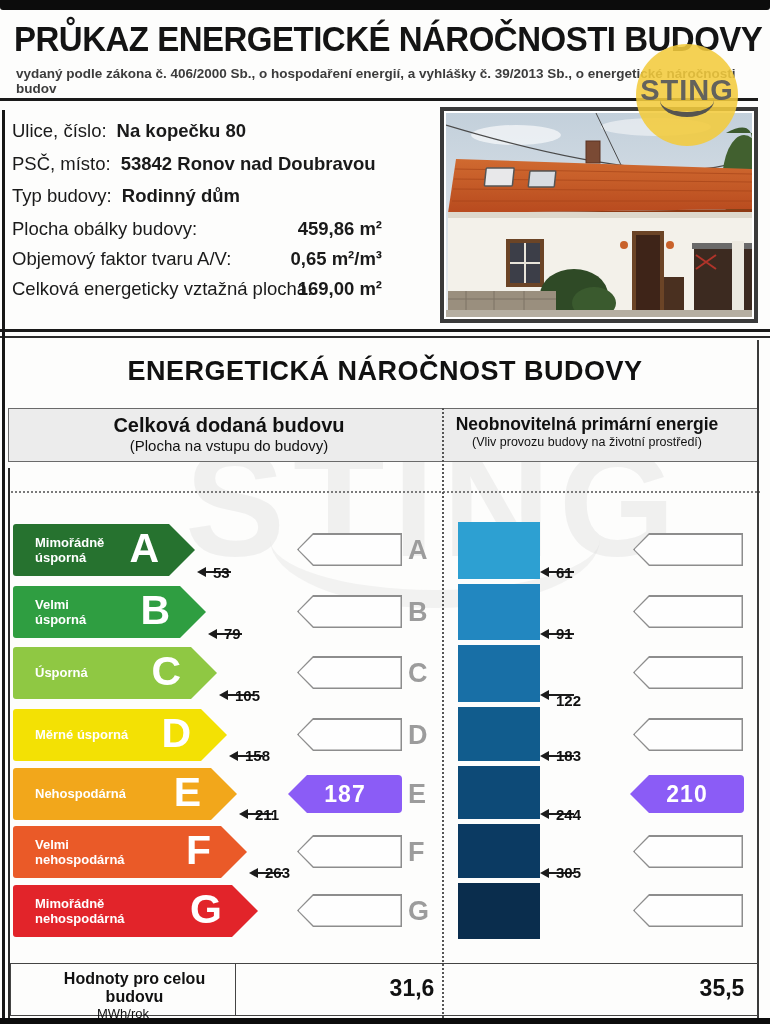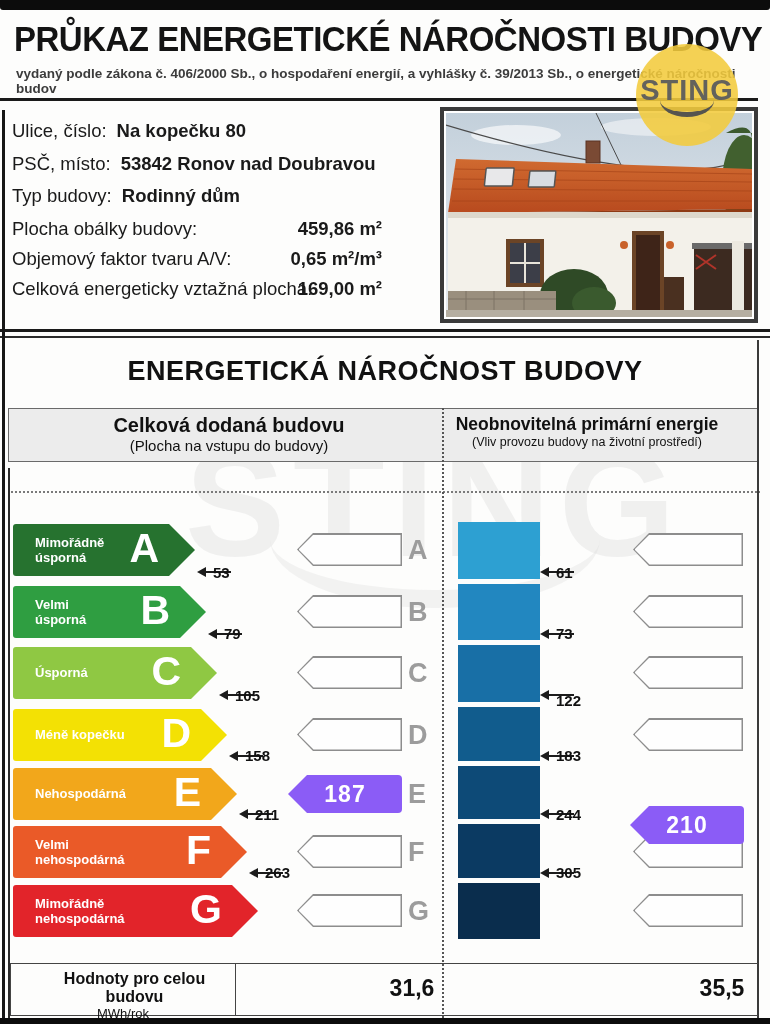--- a/index.html
+++ b/index.html
@@ -222,21 +222,21 @@
         <div class="tick-line" style="position: absolute;"></div>
         <div class="tick-num" style="position: absolute;">79</div>
       </div>
       <div class="oarrow" style="position: absolute; left: 297px; width: 105px; top: 595px; height: 33px;">
         <div class="oarrow-in" style="position: absolute;"></div>
       </div>
       <div class="gletter" style="position: absolute; left: 408px; top: 597px;">B</div>
       <div class="bbar" style="position: absolute; top: 584px; height: 56px; background: rgb(34, 135, 192);"></div>
       <div class="tick" style="position: absolute; top: 633.5px; left: 548px;">
         <div class="tick-line" style="position: absolute;"></div>
-        <div class="tick-num" style="position: absolute;">73</div>
+        <div class="tick-num" style="position: absolute;">91</div>
       </div>
       <div class="oarrow" style="position: absolute; left: 633px; width: 110px; top: 595px; height: 33px;">
         <div class="oarrow-in" style="position: absolute;"></div>
       </div>
       <div class="class-arrow" style="position: absolute; top: 647px; height: 52px; width: 204px; background: rgb(143, 200, 67);">
         <div class="class-label" style="position: absolute;">
           <div>Úsporná</div>
         </div>
         <div class="class-letter" style="position: absolute;">C</div>
       </div>
@@ -251,21 +251,21 @@
       <div class="bbar" style="position: absolute; top: 645px; height: 57px; background: rgb(24, 111, 166);"></div>
       <div class="tick" style="position: absolute; top: 695px; left: 548px;">
         <div class="tick-line" style="position: absolute;"></div>
         <div class="tick-num" style="position: absolute; margin-top: 11px;">122</div>
       </div>
       <div class="oarrow" style="position: absolute; left: 633px; width: 110px; top: 656px; height: 33px;">
         <div class="oarrow-in" style="position: absolute;"></div>
       </div>
       <div class="class-arrow" style="position: absolute; top: 709px; height: 52px; width: 214px; background: rgb(243, 225, 4);">
         <div class="class-label" style="position: absolute;">
-          <div>Méně kopečku</div>
+          <div>Měrné úsporná</div>
         </div>
         <div class="class-letter" style="position: absolute;">D</div>
       </div>
       <div class="tick" style="position: absolute; top: 755.5px; left: 237px;">
         <div class="tick-line" style="position: absolute;"></div>
         <div class="tick-num" style="position: absolute;">158</div>
       </div>
       <div class="oarrow" style="position: absolute; left: 297px; width: 105px; top: 718px; height: 33px;">
         <div class="oarrow-in" style="position: absolute;"></div>
       </div>
@@ -290,21 +290,21 @@
       </div>
       <div class="varrow" style="position: absolute; left: 288px; width: 114px; top: 775px; height: 38px;">
         <span>187</span>
       </div>
       <div class="gletter" style="position: absolute; left: 408px; top: 779px;">E</div>
       <div class="bbar" style="position: absolute; top: 766px; height: 53px; background: rgb(13, 74, 119);"></div>
       <div class="tick" style="position: absolute; top: 814px; left: 548px;">
         <div class="tick-line" style="position: absolute;"></div>
         <div class="tick-num" style="position: absolute;">244</div>
       </div>
-      <div class="varrow" style="position: absolute; left: 630px; width: 114px; top: 806px; height: 38px;">
+      <div class="varrow" style="position: absolute; left: 630px; width: 114px; top: 775px; height: 38px;">
         <span>210</span>
       </div>
       <div class="class-arrow" style="position: absolute; top: 826px; height: 52px; width: 234px; background: rgb(234, 90, 40);">
         <div class="class-label" style="position: absolute;">
           <div>Velmi</div>
           <div>nehospodárná</div>
         </div>
         <div class="class-letter" style="position: absolute;">F</div>
       </div>
       <div class="tick" style="position: absolute; top: 872.5px; left: 257px;">

